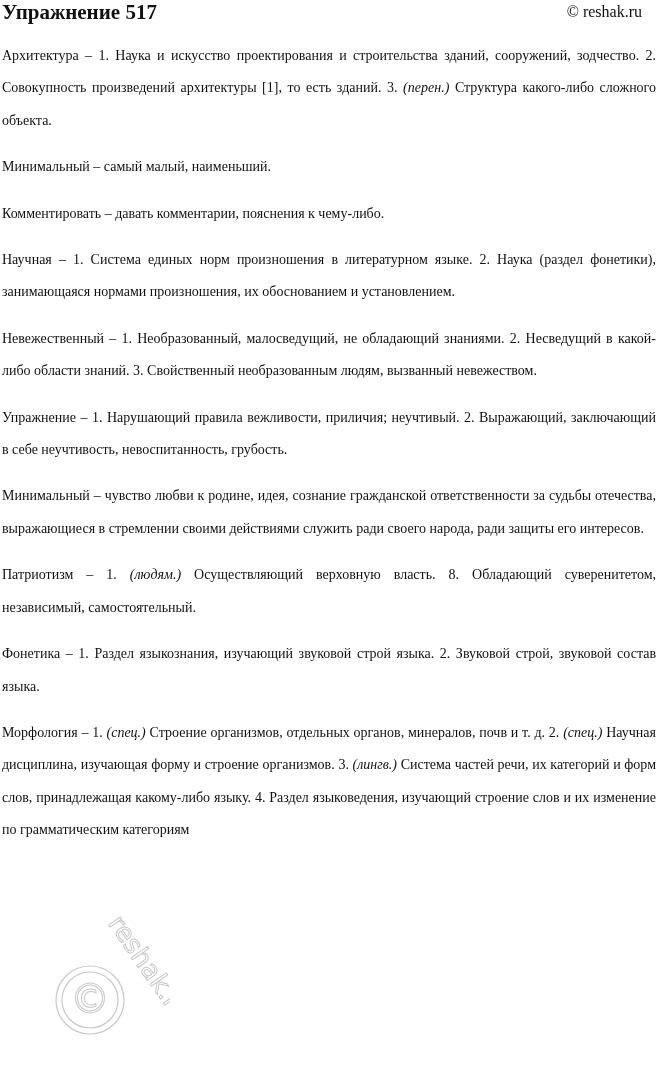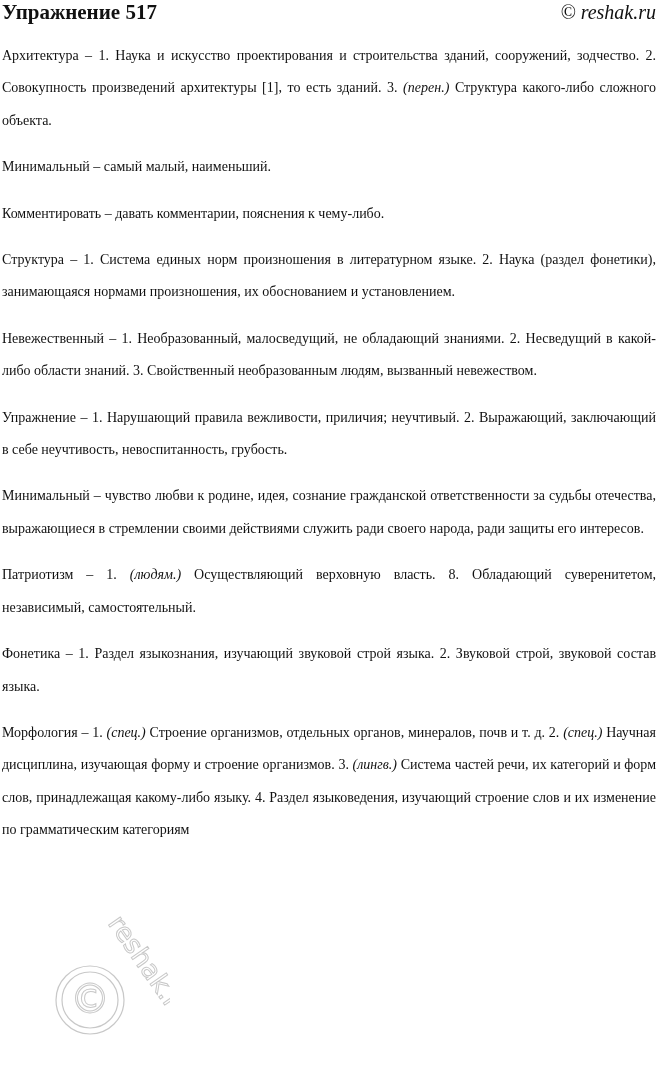--- a/index.html
+++ b/index.html
@@ -12,36 +12,35 @@
       height: 1068px;
       overflow: hidden;
       position: relative;
       font-family: "Liberation Serif", "DejaVu Serif", serif;
       color: #111111;
     }
     .header {
       position: absolute;
       top: 0;
       left: 2px;
-      right: 2px;
+      right: 16px;
       height: 26px;
       display: flex;
       justify-content: space-between;
       align-items: flex-start;
     }
     .title {
       font-weight: bold;
       font-size: 21px;
       line-height: 24px;
       margin: 0;
     }
     .copyright {
-      font-size: 20px;
+      font-size: 16px;
       line-height: 24px;
-      font-style: italic;
     }
     .content {
       position: absolute;
       top: 40px;
       left: 2px;
       width: 654px;
     }
     .entry {
       font-size: 14px;
       line-height: 32.4px;
@@ -65,21 +64,21 @@
 
 <div class="header">
   <h1 class="title">Упражнение 517</h1>
   <span class="copyright">© reshak.ru</span>
 </div>
 
 <div class="content" id="content">
     <p class="entry"><span>Архитектура</span><span> – 1. Наука и искусство проектирования и строительства зданий, сооружений, зодчество. 2. Совокупность произведений архитектуры [1], то есть зданий. 3. </span><span class="label-it">(перен.)</span><span> Структура какого-либо сложного объекта.</span></p>
     <p class="entry"><span>Минимальный</span><span> – самый малый, наименьший.</span></p>
     <p class="entry"><span>Комментировать</span><span> – давать комментарии, пояснения к чему-либо.</span></p>
-    <p class="entry"><span>Структура</span><span> – 1. Система единых норм произношения в литературном языке. 2. Наука (раздел фонетики), занимающаяся нормами произношения, их обоснованием и установлением.</span></p>
+    <p class="entry"><span>Научная</span><span> – 1. Система единых норм произношения в литературном языке. 2. Наука (раздел фонетики), занимающаяся нормами произношения, их обоснованием и установлением.</span></p>
     <p class="entry"><span>Невежественный</span><span> – 1. Необразованный, малосведущий, не обладающий знаниями. 2. Несведущий в какой-либо области знаний. 3. Свойственный необразованным людям, вызванный невежеством.</span></p>
     <p class="entry"><span>Упражнение</span><span> – 1. Нарушающий правила вежливости, приличия; неучтивый. 2. Выражающий, заключающий в себе неучтивость, невоспитанность, грубость.</span></p>
     <p class="entry"><span>Минимальный</span><span> – чувство любви к родине, идея, сознание гражданской ответственности за судьбы отечества, выражающиеся в стремлении своими действиями служить ради своего народа, ради защиты его интересов.</span></p>
     <p class="entry"><span>Патриотизм</span><span> – 1. </span><span class="label-it">(людям.)</span><span> Осуществляющий верховную власть. 8. Обладающий суверенитетом, независимый, самостоятельный.</span></p>
     <p class="entry"><span>Фонетика</span><span> – 1. Раздел языкознания, изучающий звуковой строй языка. 2. Звуковой строй, звуковой состав языка.</span></p>
     <p class="entry"><span>Морфология</span><span> – 1. </span><span class="label-it">(спец.)</span><span> Строение организмов, отдельных органов, минералов, почв и т. д. 2. </span><span class="label-it">(спец.)</span><span> Научная дисциплина, изучающая форму и строение организмов. 3. </span><span class="label-it">(лингв.)</span><span> Система частей речи, их категорий и форм слов, принадлежащая какому-либо языку. 4. Раздел языковедения, изучающий строение слов и их изменение по грамматическим категориям</span></p>
   </div>
 
 <svg class="watermark" viewBox="0 0 130 150">
   <g fill="none" stroke="#c8c8c8" stroke-width="1.2">

